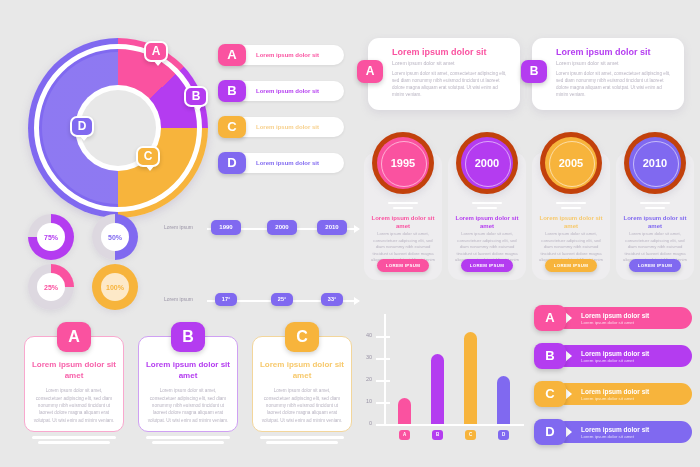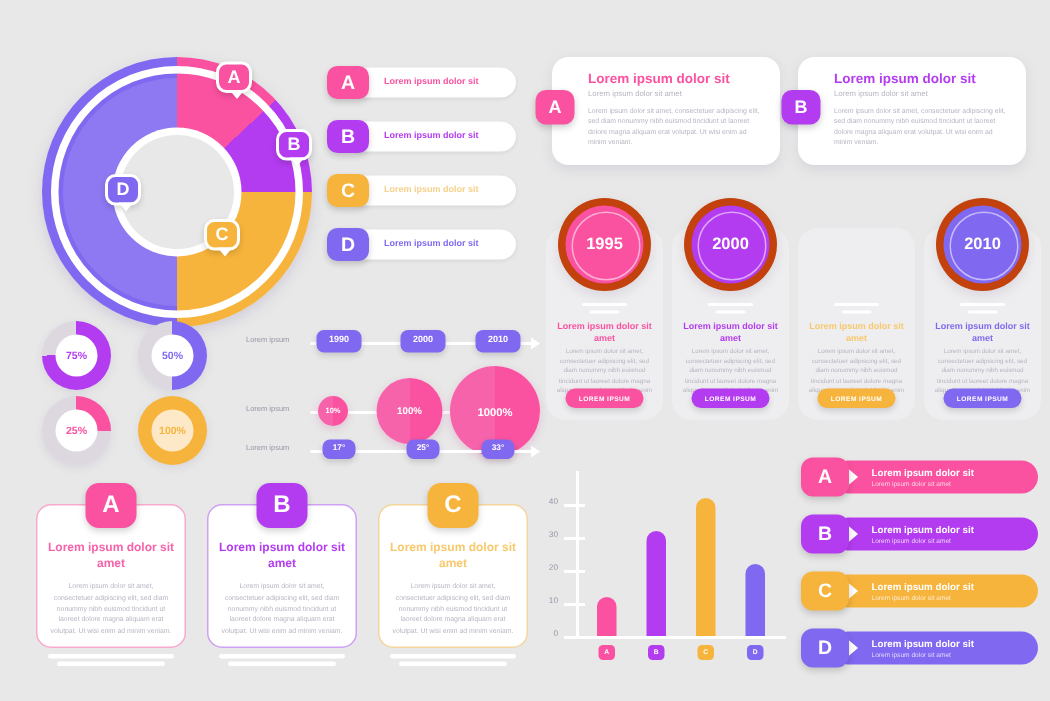--- a/index.html
+++ b/index.html
@@ -334,20 +334,24 @@
     </div>
 
     <div class="tl-bubble tl-b1">
       <div class="tl-disc" style="background:#fa52a0"></div>
       <div class="tl-year">1995</div>
     </div>
     <div class="tl-bubble tl-b2">
       <div class="tl-disc" style="background:#b43cf0"></div>
       <div class="tl-year">2000</div>
     </div>
+    <div class="tl-bubble tl-b3">
+      <div class="tl-disc" style="background:#f7b43c"></div>
+      <div class="tl-year">2005</div>
+    </div>
     <div class="tl-bubble tl-b4">
       <div class="tl-disc" style="background:#8069f0"></div>
       <div class="tl-year">2010</div>
     </div>
   </div>
 
   <div class="rings">
     <div class="ring r1" style="background: conic-gradient(#b43cf0 0% 75%, #ddd8e0 75% 100%);">
       <div class="ring-inner" style="color:#b43cf0">75%</div>
     </div>
@@ -364,27 +368,20 @@
 
   <div class="arrows">
     <div class="ar-row ar-r1">
       <div class="ar-label">Lorem ipsum</div>
       <div class="ar-track"></div>
       <div class="ar-chip" style="left:47px">1990</div>
       <div class="ar-chip" style="left:103px">2000</div>
       <div class="ar-chip" style="left:153px">2010</div>
     </div>
 
-    <div class="ar-row ar-r2">
-      <div class="ar-label" style="top:22px">Lorem ipsum</div>
-      <div class="ar-track" style="top:26px"></div>
-      <div class="ar-bub" style="left:48px;top:16px;width:20px;height:20px;font-size:5px">10%</div>
-      <div class="ar-bub" style="left:87px;top:4px;width:44px;height:44px;font-size:6.5px">100%</div>
-      <div class="ar-bub" style="left:136px;top:-4px;width:60px;height:60px;font-size:7.5px">1000%</div>
-    </div>
 
     <div class="ar-row ar-r3">
       <div class="ar-label">Lorem ipsum</div>
       <div class="ar-track"></div>
       <div class="ar-chip small" style="left:51px">17°</div>
       <div class="ar-chip small" style="left:107px">25°</div>
       <div class="ar-chip small" style="left:157px">33°</div>
     </div>
   </div>
 

